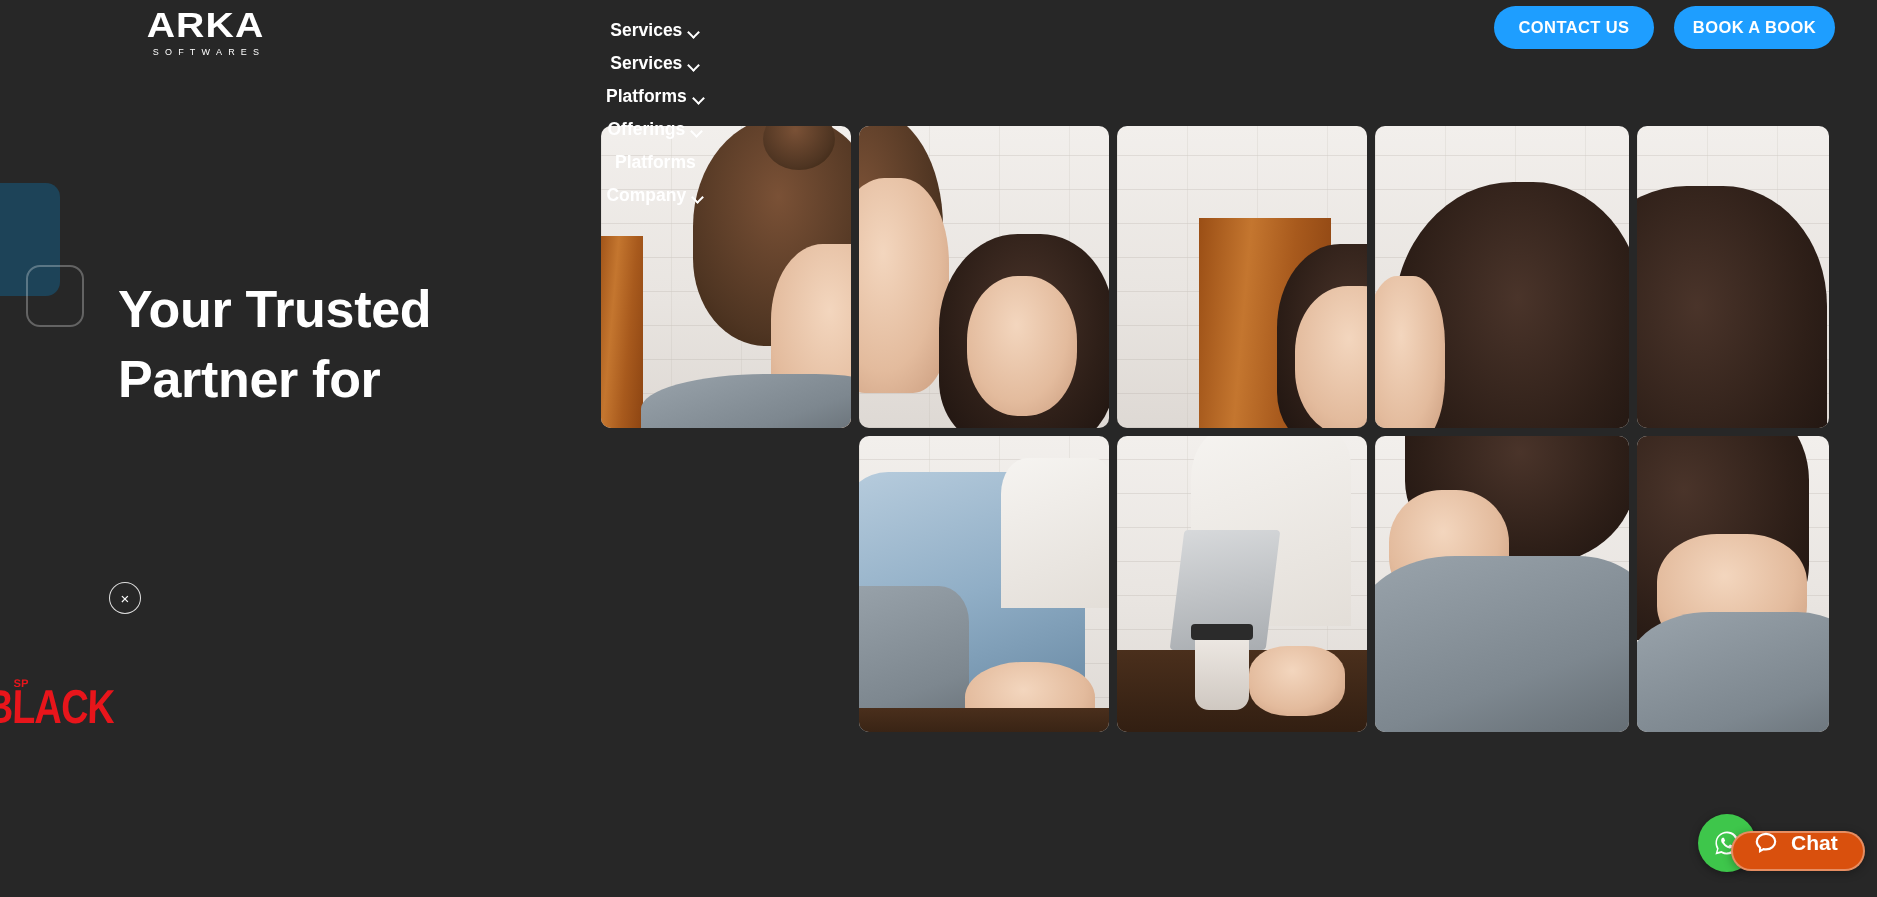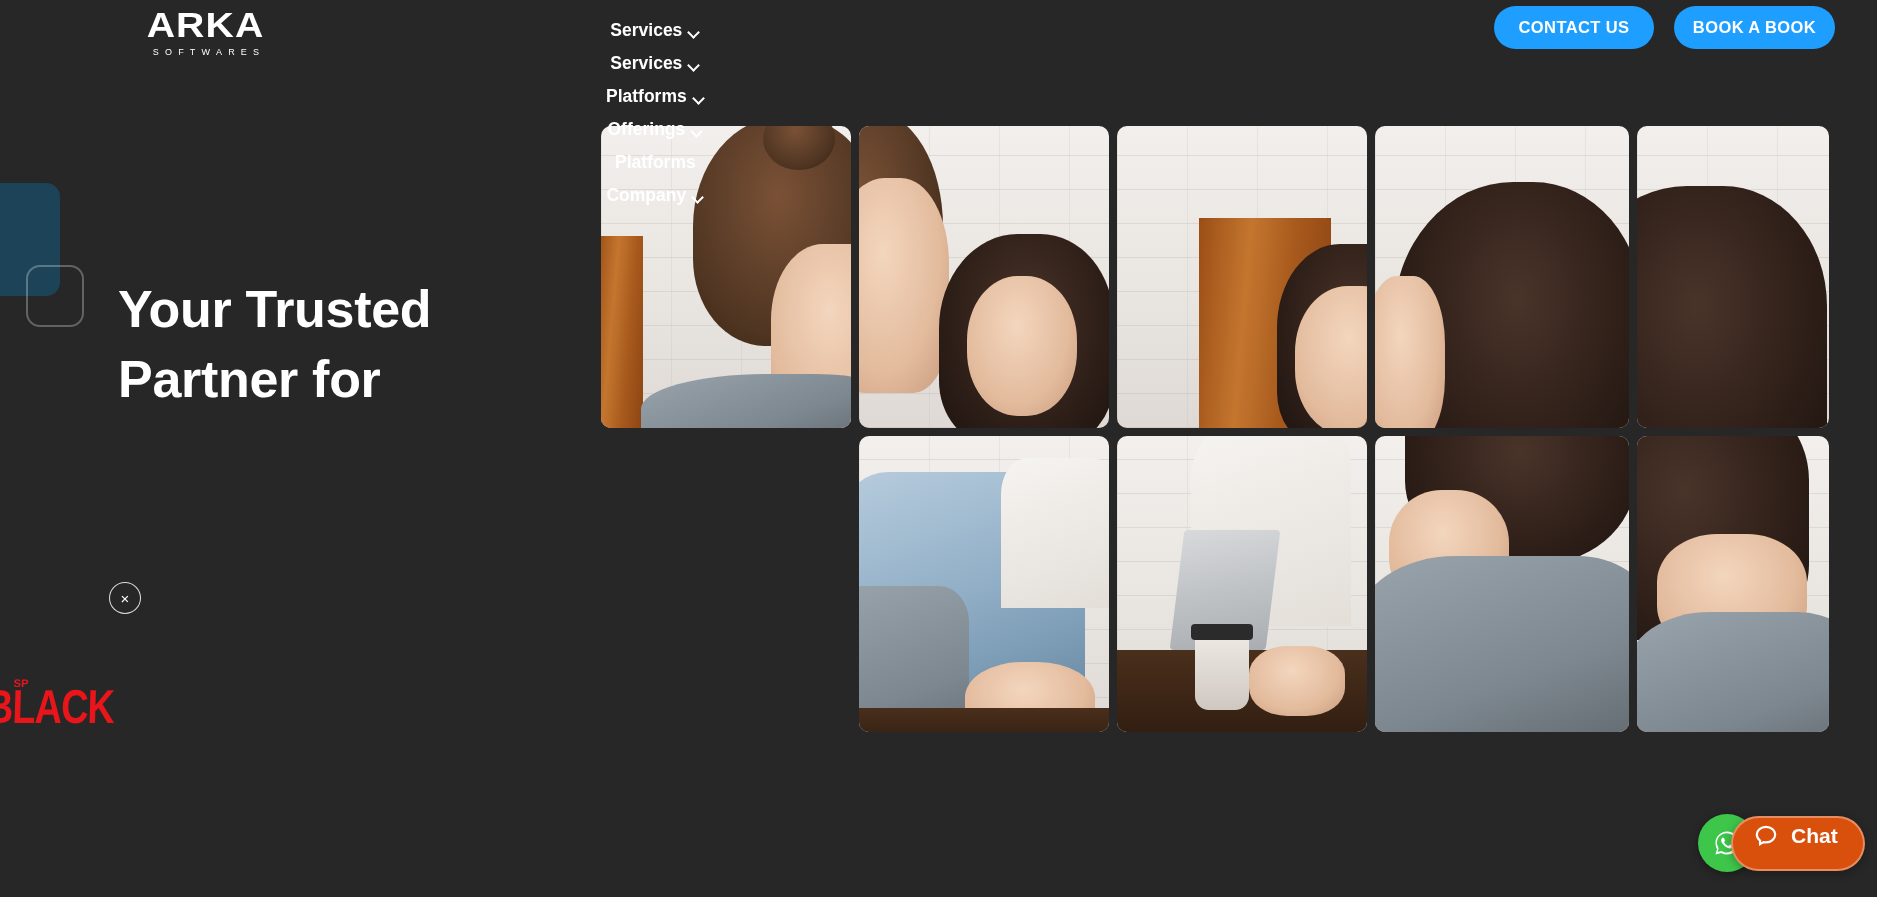--- a/index.html
+++ b/index.html
@@ -178,21 +178,21 @@
   .whatsapp-btn {
     position:absolute; right:121px; bottom:25px;
     width:58px; height:58px; border-radius:50%;
     background:#44c košice; background:#3ec64b;
     display:flex; align-items:center; justify-content:center;
     cursor:pointer; box-shadow:0 2px 8px rgba(0,0,0,.35);
     z-index:60;
   }
   .chat-btn {
     position:absolute; right:12px; bottom:26px;
-    height:55px; min-width:134px; padding:0 24px 16px 20px;
+    height:40px; min-width:134px; padding:0 24px 16px 20px;
     border-radius:999px; background:#d9500d;
     border:2px solid rgba(255,255,255,.35);
     display:flex; align-items:center; gap:12px;
     color:#ffffff; font-size:21px; font-weight:700;
     cursor:pointer; z-index:60;
     box-shadow:0 2px 10px rgba(0,0,0,.3);
   }
 </style>
 </head>
 <body>

